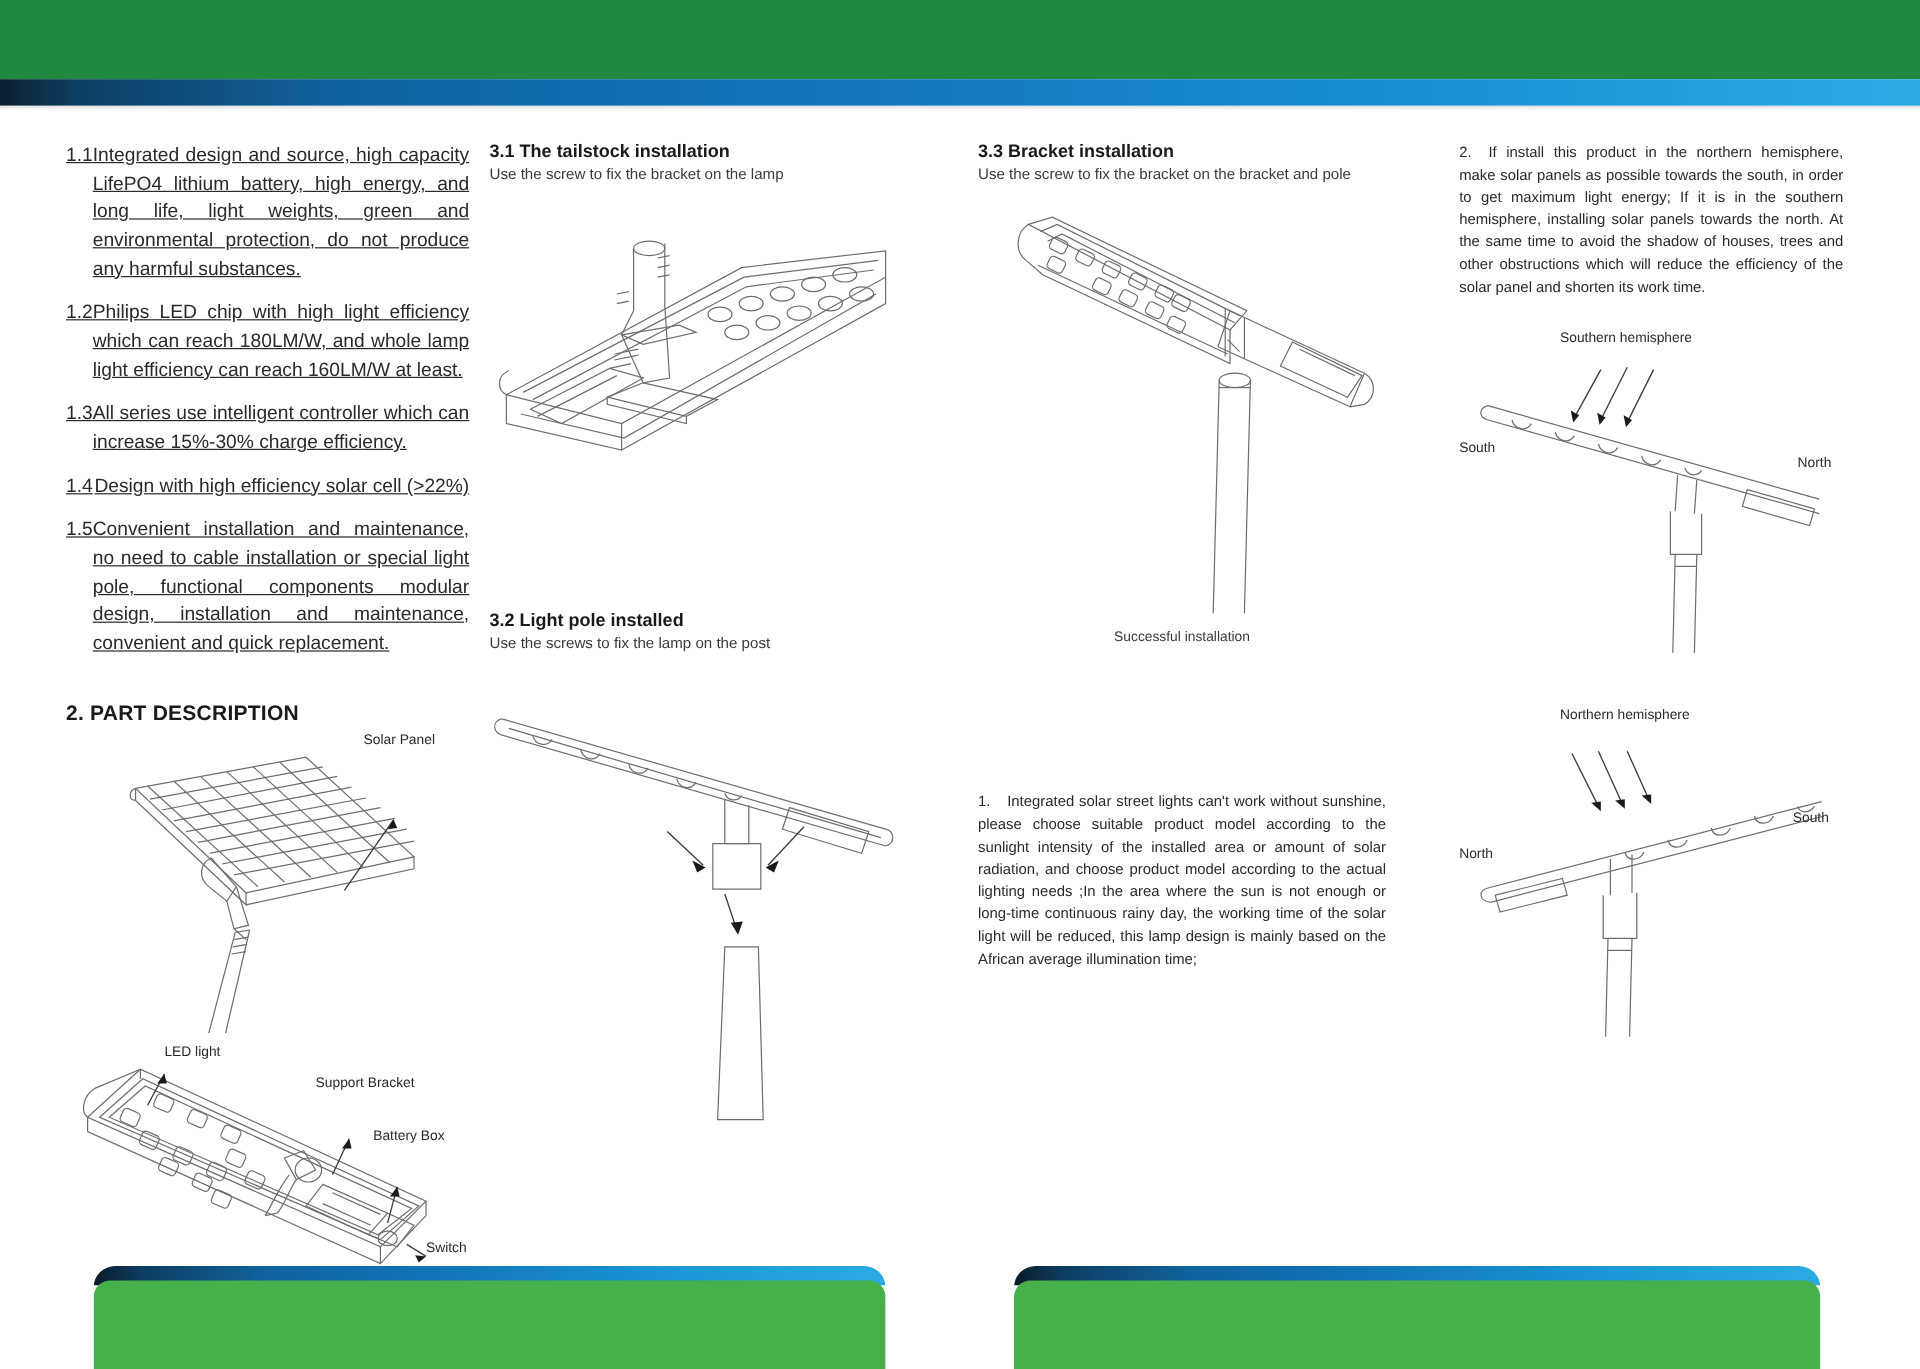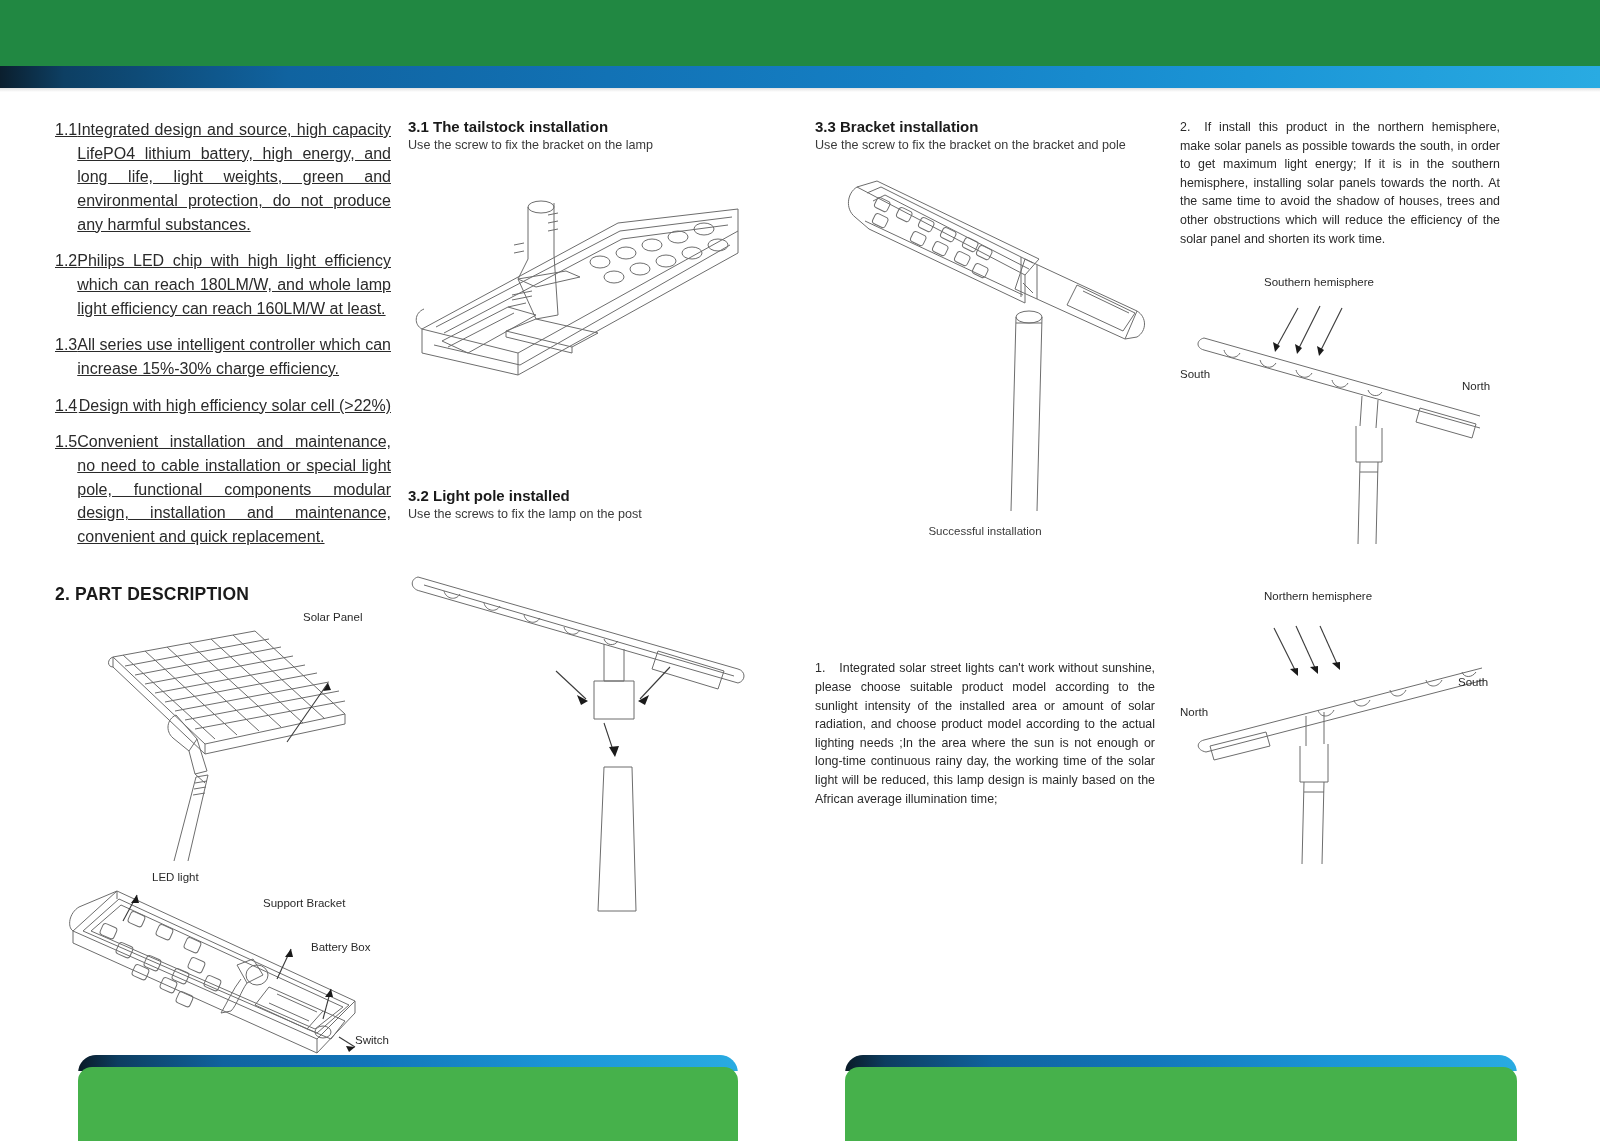--- a/index.html
+++ b/index.html
@@ -41,21 +41,21 @@
     border-radius:14px 14px 0 0;
   }
   #foot-left{left:78px;width:660px;height:86px;}
   #foot-right{left:845px;width:672px;height:86px;}
 
   
   .col{position:absolute;top:118px;}
   #col1{left:55px;width:336px;}
   #col2{left:408px;width:340px;}
   #col3{left:815px;width:340px;}
-  #col4{left:1180px;width:320px;}
+  #col4{left:1216px;width:320px;}
 
   h1.sec{
     font-size:17.5px;font-weight:bold;letter-spacing:.2px;
     line-height:1.28;margin:0 0 14px 0;color:#1a1a1a;
   }
   h2.sub{
     font-size:15px;font-weight:bold;margin:0 0 2px 0;color:#1a1a1a;
   }
   .subdesc{font-size:12.6px;line-height:1.3;margin:0;color:#3a3a3a;}
 
@@ -201,21 +201,21 @@
 
       <path class="ln-d" d="M68 52 L82 26" stroke="#1a1a1a"></path>
       <polygon class="ar" points="82,26 76,34 84,34"></polygon>
       <path class="ln-d" d="M222 110 L236 80" stroke="#1a1a1a"></path>
       <polygon class="ar" points="236,80 230,88 238,88"></polygon>
       <path class="ln-d" d="M268 150 L276 120" stroke="#1a1a1a"></path>
       <polygon class="ar" points="276,120 270,128 278,128"></polygon>
       <path class="ln-d" d="M284 168 L300 178" stroke="#1a1a1a"></path>
       <polygon class="ar" points="300,178 291,177 294,183"></polygon>
     </svg>
-    <div class="dlabel" style="left:78px;top:2px;padding-left:19px;">LED light</div>
+    <div class="dlabel" style="left:63px;top:2px;padding-left:19px;">LED light</div>
     <div class="dlabel" style="left:208px;top:28px;">Support Bracket</div>
     <div class="dlabel" style="left:256px;top:72px;">Battery Box</div>
     <div class="dlabel" style="left:300px;top:165px;">Switch</div>
   </div>
 
 </div>
 
 <div class="col" id="col2">
 
 
@@ -268,21 +268,21 @@
       <g class="ln" stroke-width="0.5">
         <path d="M140 48 L150 46"></path>
           <path d="M140 56 L150 54"></path>
           <path d="M140 64 L150 62"></path>
         <path d="M106 78 L116 76"></path>
           <path d="M106 86 L116 84"></path>
       </g>
     </svg>
   </div>
 
-  <h2 class="sub" style="">3.2 Light pole installed</h2>
+  <h2 class="sub" style="margin-top:22px;">3.2 Light pole installed</h2>
   <p class="subdesc">Use the screws to fix the lamp on the post</p>
 
   <div class="fig" style="height:400px;margin-top:18px;">
     <svg width="340" height="400" viewBox="0 0 340 400">
 
       <path class="ln" d="M10 36 L330 128"></path>
       <path class="ln" d="M12 50 L330 142"></path>
       <path class="ln" d="M10 36 C2 38 2 48 12 50"></path>
       <path class="ln" d="M330 128 C338 130 338 140 330 142"></path>
       <path class="ln" stroke-width="0.7" d="M16 44 L326 135"></path>

